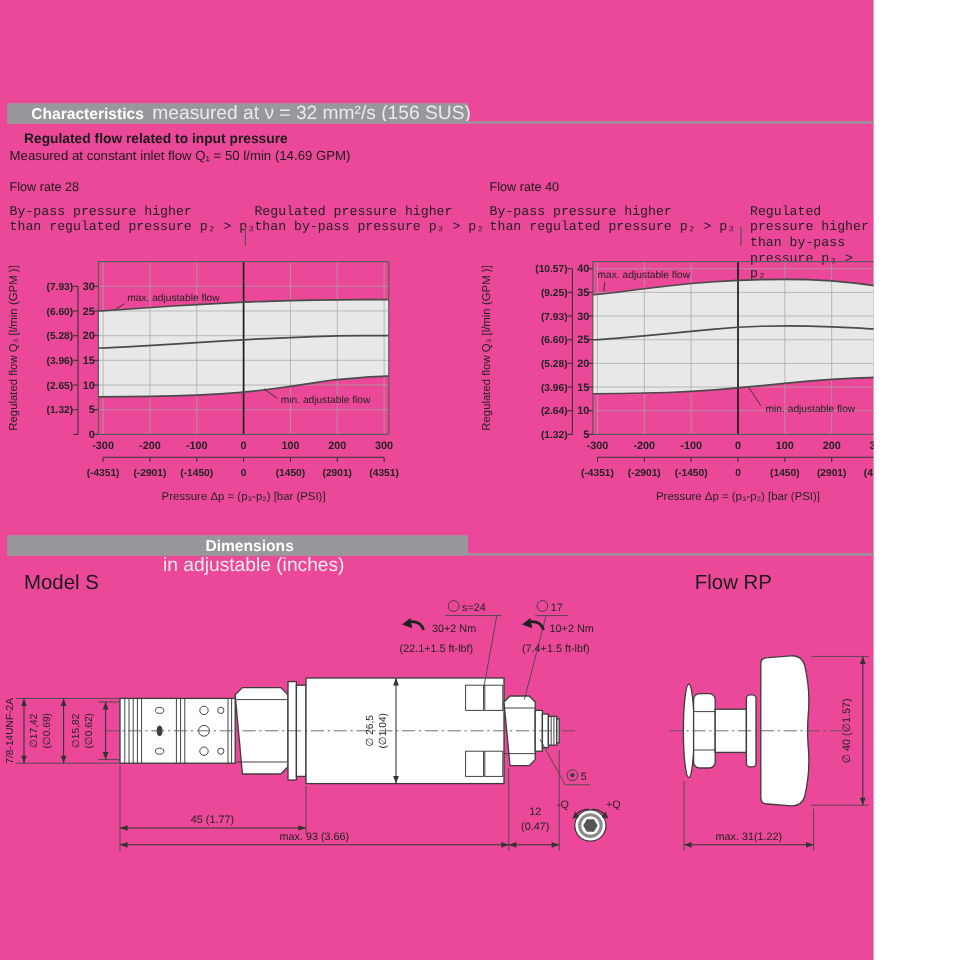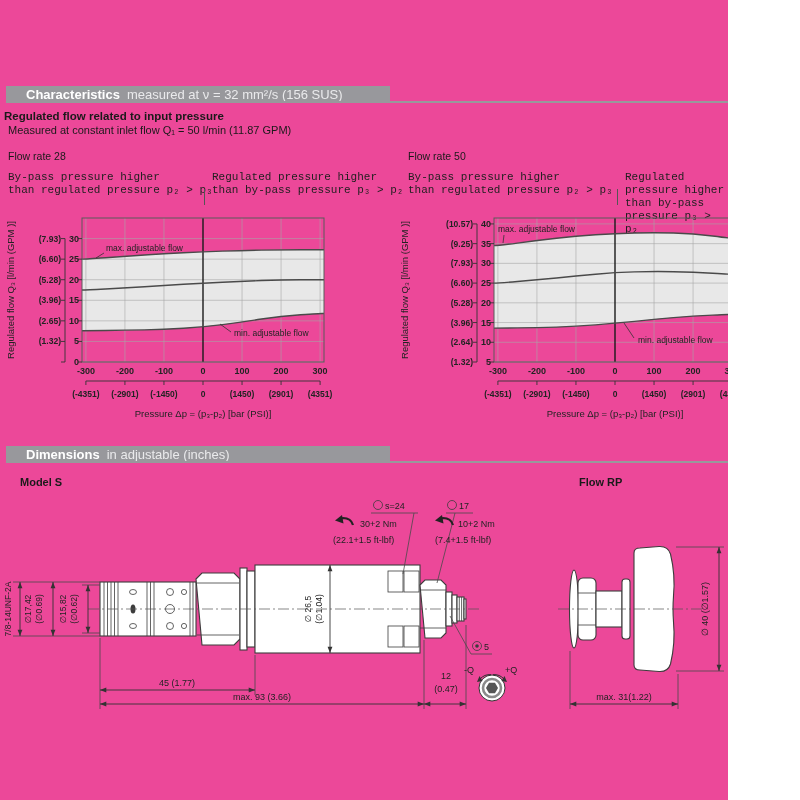--- a/index.html
+++ b/index.html
@@ -1,28 +1,28 @@
 <!DOCTYPE html>
 <html><head>
 <meta charset="utf-8">
 <style>
   html,body{margin:0;padding:0;background:#fff;}
   .page{position:relative;width:728px;height:800px;background:#ec4899;overflow:hidden;
         font-family:"Liberation Sans",sans-serif;color:#222;}
   .secbar{position:absolute;left:6px;width:384px;height:17px;background:#98989c;color:#fff;
           display:flex;align-items:center;padding-left:20px;box-sizing:border-box;}
   .secbar-title{font-weight:bold;font-size:13px;line-height:17px;}
-  .secbar-sub{font-size:13px;color:#eaeaec;margin-left:7px;white-space:nowrap;text-align:right;}
+  .secbar-sub{font-size:16px;color:#eaeaec;margin-left:7px;white-space:nowrap;text-align:right;}
   .secbar-line{position:absolute;left:6px;width:788px;height:2px;background:#98989c;}
   .h-bold{position:absolute;font-size:11.5px;font-weight:bold;color:#1a1a1a;}
   .h-reg{position:absolute;font-size:11px;color:#1a1a1a;}
   .flowrate{position:absolute;font-size:10.5px;color:#1a1a1a;}
   .chead{position:absolute;font-size:11px;line-height:13px;color:#1f1f1f;font-family:Liberation Mono, monospace;}
   .vdiv{position:absolute;width:1px;background:#555;}
-  .modeltitle{position:absolute;font-size:11px;font-weight:bold;color:#1a1a1a;padding-left:12px;}
+  .modeltitle{position:absolute;font-size:17px;font-weight:normal;color:#1a1a1a;padding-left:12px;}
   svg{position:absolute;overflow:visible;}
   
   .svgt{font-family:"Liberation Sans",sans-serif;fill:#232323;}
   .s9{font-size:9px;} .s85{font-size:8.5px;}
   
   .ol{fill:#fff;stroke:#3c3c3c;stroke-width:1.1;}
   .inl{fill:none;stroke:#3c3c3c;stroke-width:0.8;}
   .dark{fill:#3c3c3c;stroke:none;}
   .ext{fill:none;stroke:#4a4a4a;stroke-width:0.8;}
   .diml{fill:none;stroke:#333;stroke-width:0.9;}
@@ -33,25 +33,25 @@
 <body>
 
 <div class="page">
 
   <div class="secbar" style="top:86px;">
     <span class="secbar-title">Characteristics</span>
     <span class="secbar-sub">measured at ν = 32 mm²/s (156 SUS)</span>
   </div>
   <div class="secbar-line" style="top:101px;"></div>
 
-  <div class="h-bold" style="left:4px;top:110px;">Regulated flow related to input pressure</div>
-  <div class="h-reg" style="left:8px;top:124px;">Measured at constant inlet flow Q₁ = 50 l/min (11.87 GPM)</div>
+  <div class="h-bold" style="left:20px;top:110px;">Regulated flow related to input pressure</div>
+  <div class="h-reg" style="left:8px;top:124px;">Measured at constant inlet flow Q₁ = 50 l/min (14.69 GPM)</div>
 
   <div class="flowrate" style="left:8px;top:150px;">Flow rate 28</div>
-  <div class="flowrate" style="left:408px;top:150px;">Flow rate 50</div>
+  <div class="flowrate" style="left:408px;top:150px;">Flow rate 40</div>
 
   <div class="chead" style="left:8px;top:171px;">
     <div>By-pass pressure higher</div>
     <div>than regulated pressure p₂ &gt; p₃</div>
   </div>
   <div class="chead" style="left:212px;top:171px;">
     <div>Regulated pressure higher</div>
     <div>than by-pass pressure p₃ &gt; p₂</div>
   </div>
   <div class="chead" style="left:408px;top:171px;">
@@ -219,21 +219,21 @@
       <line x1="332.0967741935484" y1="171" x2="332.0967741935484" y2="175" stroke="#333" stroke-width="0.9"></line>
       <text x="332.0967741935484" y="187" text-anchor="middle" class="svgt" style="font:bold 8.5px &quot;Liberation Sans&quot;,sans-serif">(4351)</text>
       <text x="215" y="207" text-anchor="middle" class="svgt" style="font:9.5px &quot;Liberation Sans&quot;,sans-serif">Pressure Δp = (p₃-p₂) [bar (PSI)]</text>
       <text x="8" y="80" text-anchor="middle" transform="rotate(-90 8 80)" class="svgt" style="font:9.5px &quot;Liberation Sans&quot;,sans-serif">Regulated flow Q₃ [l/min (GPM )]</text>
       <line x1="104" y1="25" x2="103" y2="33" stroke="#333" stroke-width="0.8"></line>
       <text x="98" y="22" text-anchor="start" class="svgt" style="font:8.5px &quot;Liberation Sans&quot;,sans-serif">max. adjustable flow</text>
       <line x1="234" y1="128" x2="224" y2="113" stroke="#333" stroke-width="0.8"></line>
       <text x="238" y="133" text-anchor="start" class="svgt" style="font:8.5px &quot;Liberation Sans&quot;,sans-serif">min. adjustable flow</text>
     </svg>
 
-  <div class="secbar" style="top:446px;">
+  <div class="secbar" style="top:446px;flex-direction:column;">
     <span class="secbar-title">Dimensions</span>
     <span class="secbar-sub">in adjustable (inches)</span>
   </div>
   <div class="secbar-line" style="top:461px;"></div>
 
   <div class="modeltitle" style="left:8px;top:476px;">Model S</div>
   <div class="modeltitle" style="left:567px;top:476px;">Flow RP</div>
 
   <svg width="800" height="302" style="left:0;top:495px;">
     <defs>

